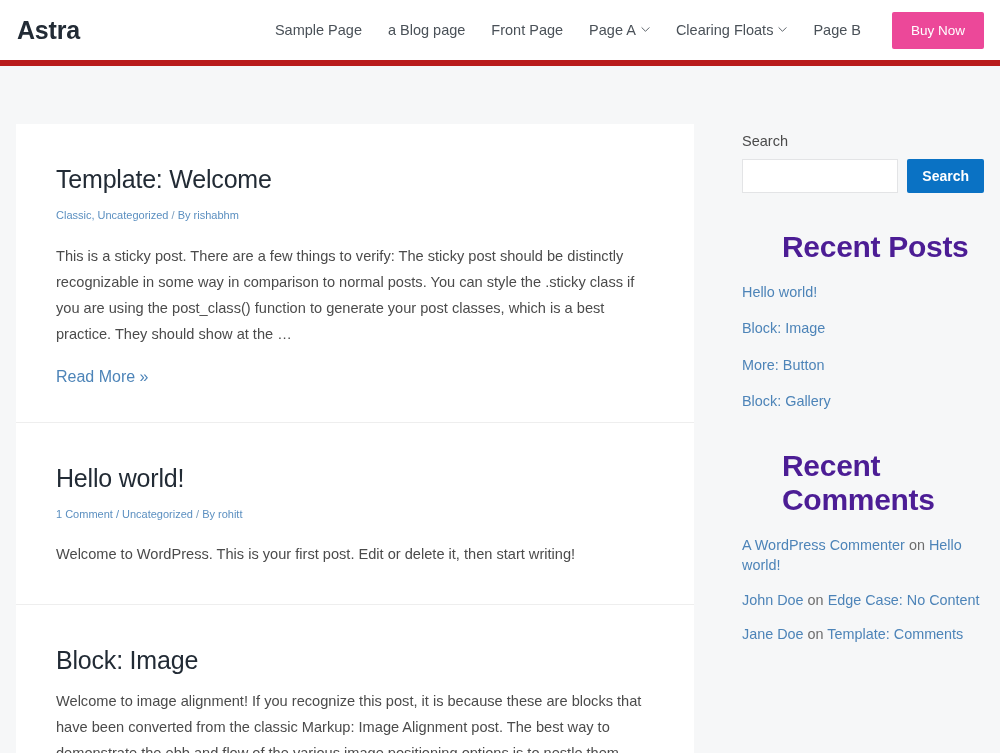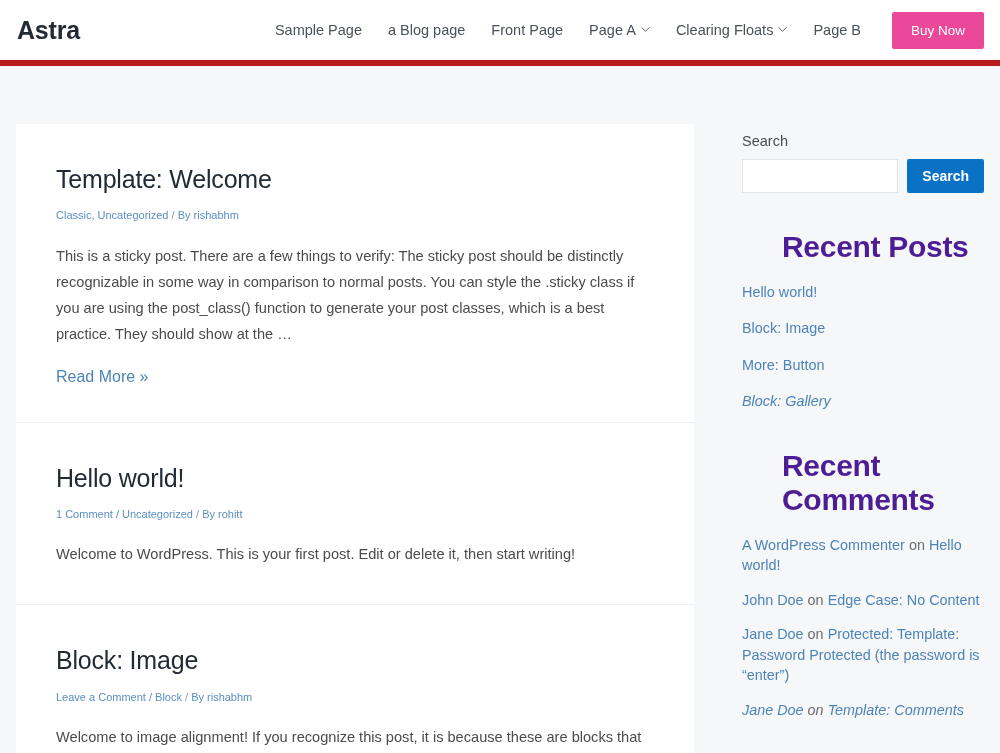--- a/index.html
+++ b/index.html
@@ -191,21 +191,21 @@
   }
 
   .widget-list { list-style: none; }
 
   .widget-list li {
     font-size: 14.4px;
     line-height: 1.42;
     margin-bottom: 16px;
     color: #6b6b6b;
   }
-  .widget-list li:last-child { margin-bottom: 0; font-style: italic; }
+  .widget-list li:last-child { margin-bottom: 0; }
 
   .widget-list a {
     color: #4d84b8;
     text-decoration: none;
     cursor: pointer;
   }
 
   .comment-on { color: #6d6d6d; text-align: right; }
 
   .recent-comments li { margin-bottom: 14px; }
@@ -265,23 +265,20 @@
     <article class="post">
       <h2 class="post-title">Hello world!</h2>
       <div class="post-meta">
         <a>1 Comment / Uncategorized</a><span class="sep"> / </span><a>By rohitt</a>
       </div>
       <p class="post-excerpt">Welcome to WordPress. This is your first post. Edit or delete it, then start writing!</p>
     </article>
 
     <article class="post">
       <h2 class="post-title">Block: Image</h2>
-      <div class="post-meta">
-        <a>Leave a Comment / Block</a><span class="sep"> / </span><a>By rishabhm</a>
-      </div>
       <p class="post-excerpt">Welcome to image alignment! If you recognize this post, it is because these are blocks that have been converted from the classic Markup: Image Alignment post. The best way to demonstrate the ebb and flow of the various image positioning options is to nestle them snuggly among an ocean of</p>
     </article>
 
   </main>
 
   <aside class="sidebar-col">
 
     <div class="widget">
       <div class="widget-label">Search</div>
       <div class="search-row">
@@ -298,19 +295,18 @@
         <li><a>More: Button</a></li>
         <li><a>Block: Gallery</a></li>
       </ul>
     </div>
 
     <div class="widget">
       <h3 class="widget-title">Recent Comments</h3>
       <ul class="widget-list recent-comments">
         <li><a>A WordPress Commenter</a><span class="comment-on"> on </span><a>Hello world!</a></li>
         <li><a>John Doe</a><span class="comment-on"> on </span><a>Edge Case: No Content</a></li>
-        <li><a>Jane Doe</a><span class="comment-on"> on </span><a>Protected: Template: Password Protected (the password is “enter”)</a></li>
         <li><a>Jane Doe</a><span class="comment-on"> on </span><a>Template: Comments</a></li>
       </ul>
     </div>
 
   </aside>
 </div>
 
 </body></html>

